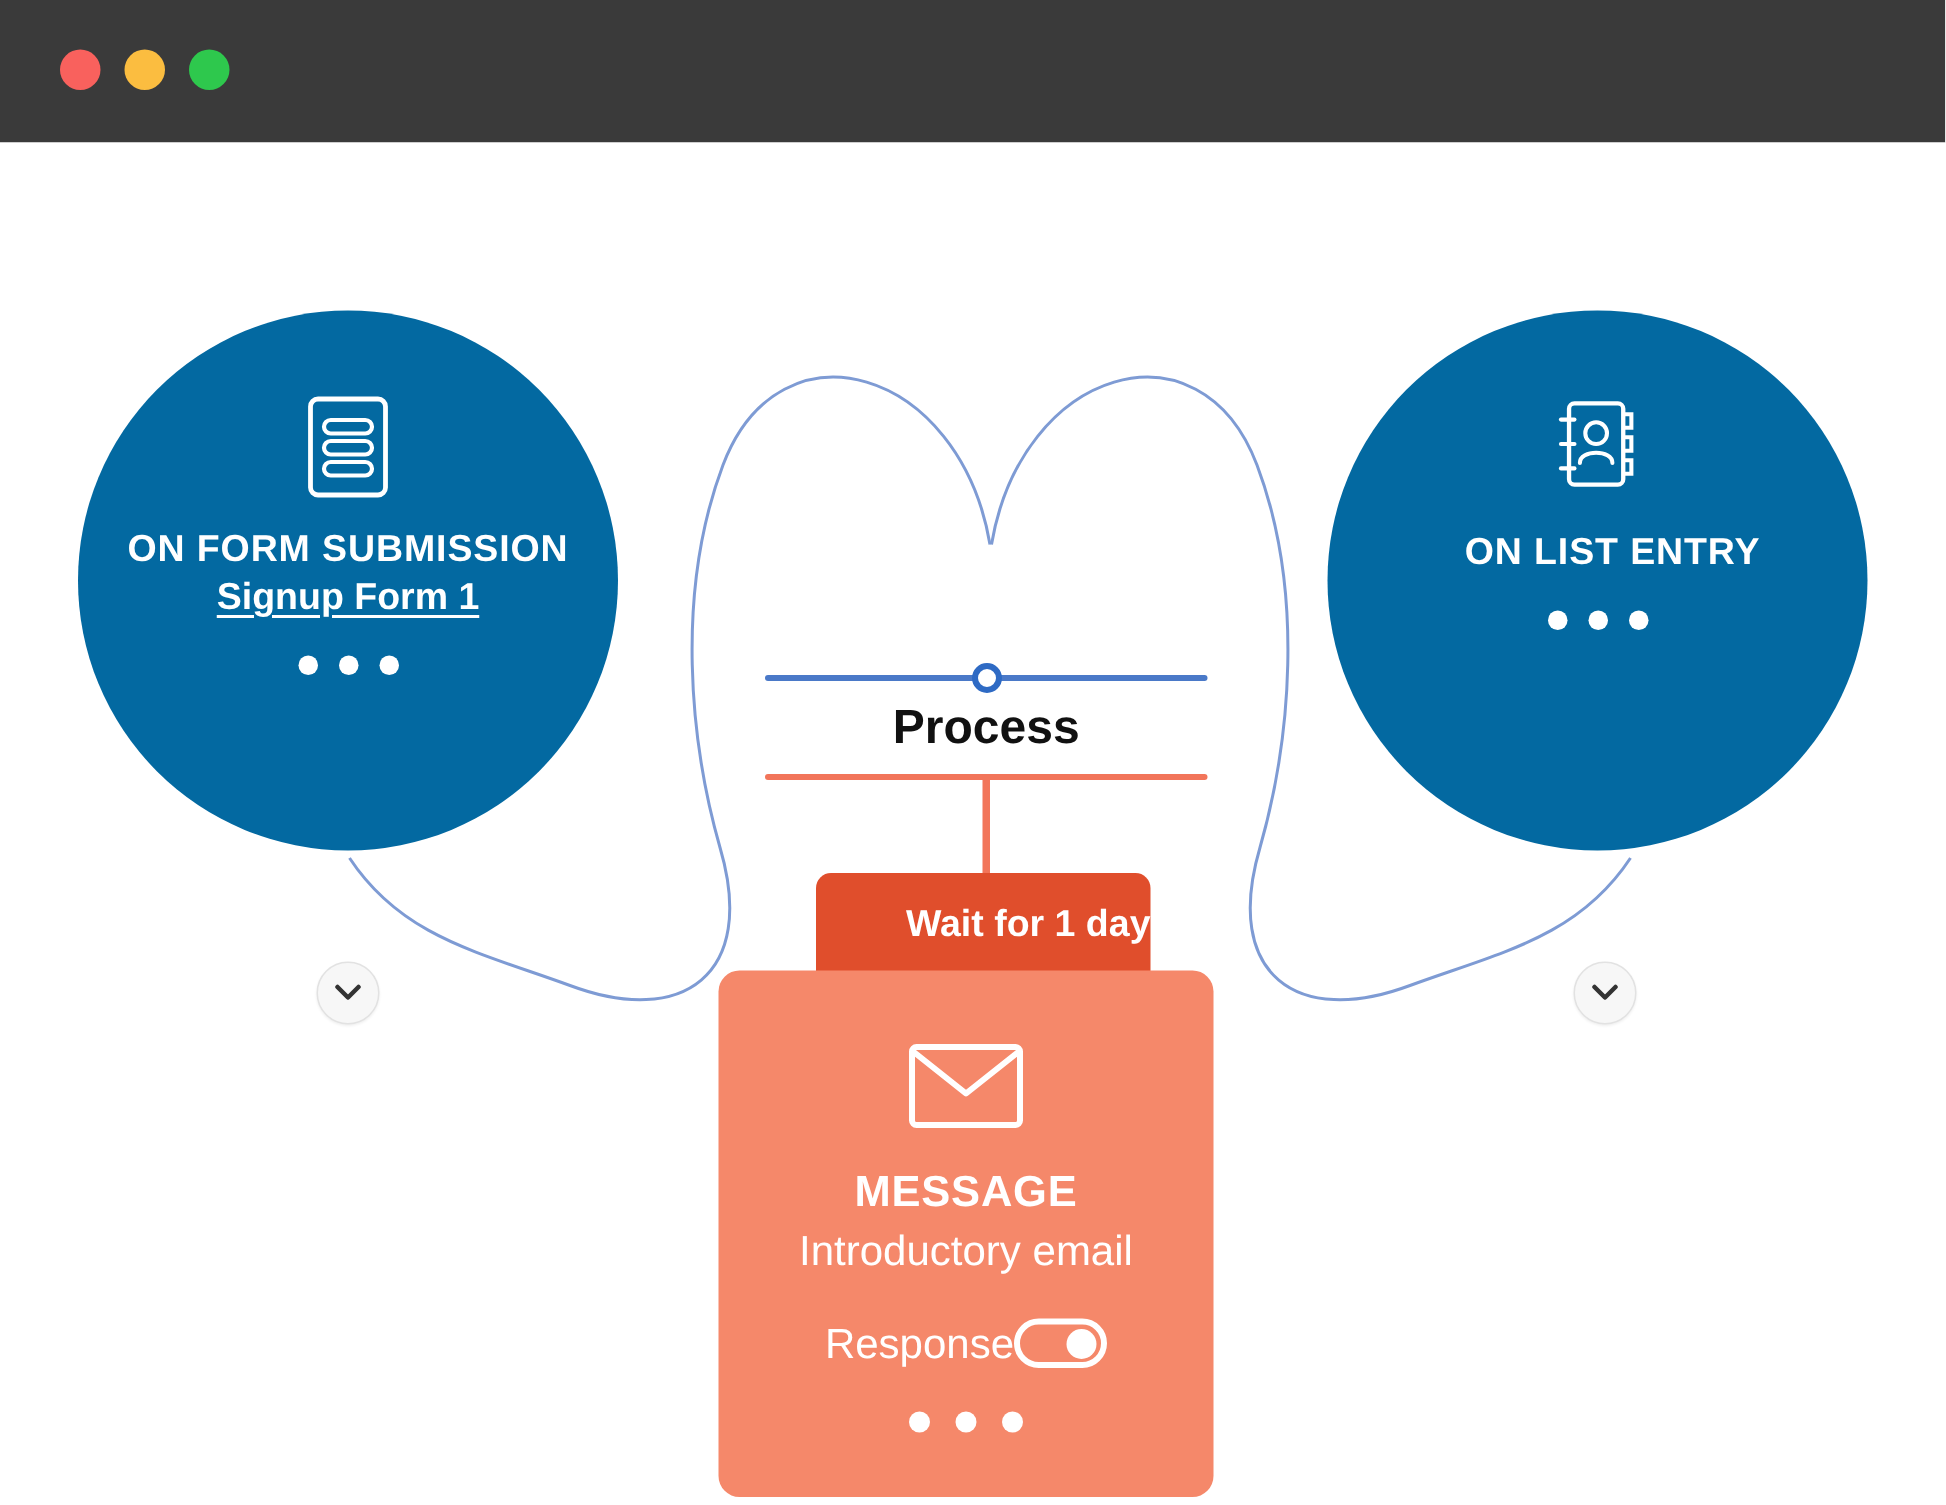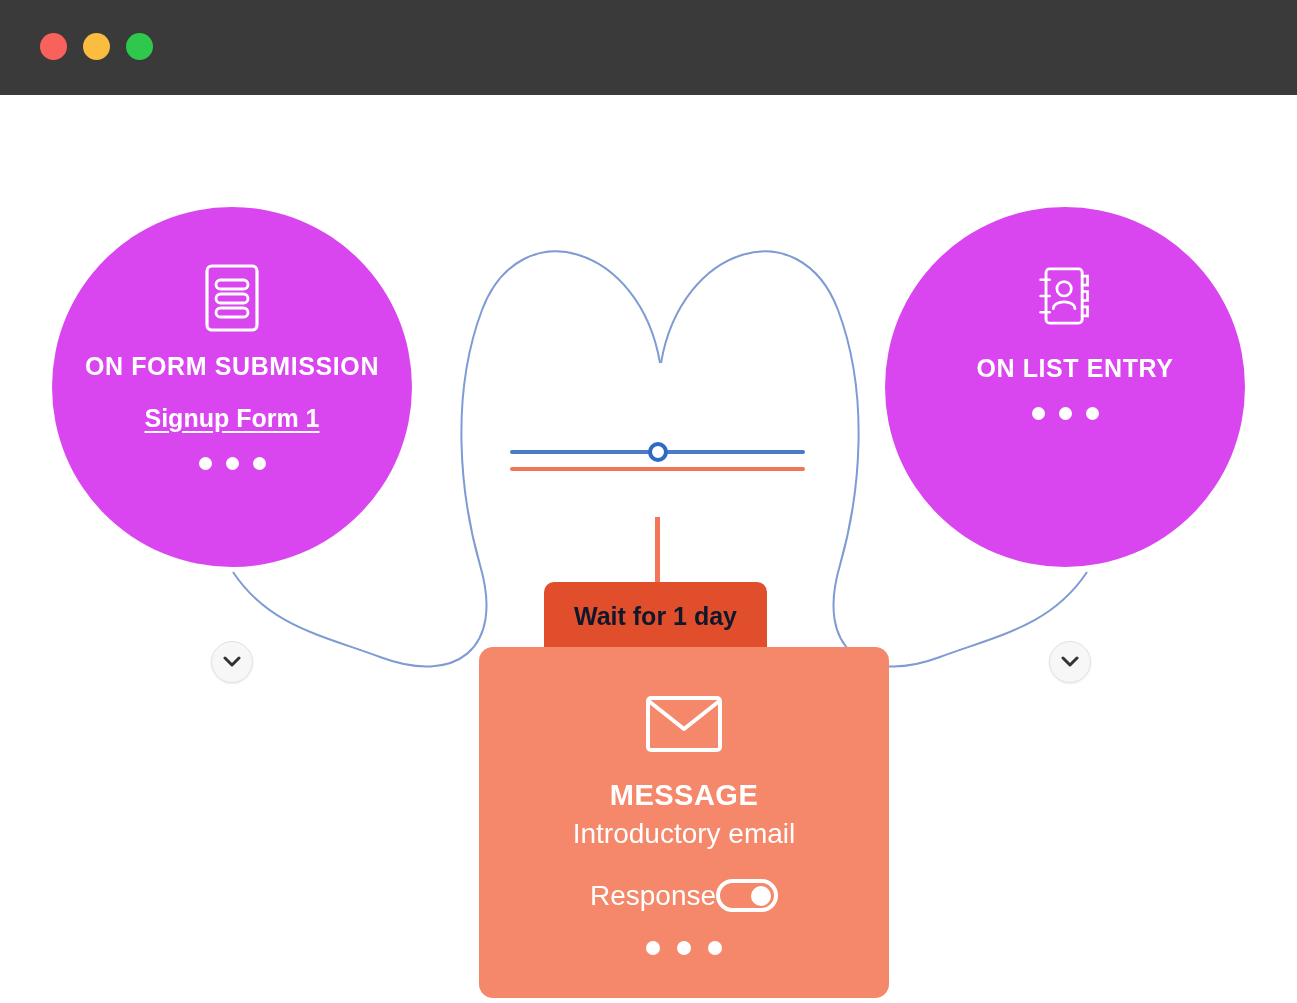--- a/index.html
+++ b/index.html
@@ -57,21 +57,21 @@
     height: 908px;
     pointer-events: none;
   }
 
   
   .circle-node {
     position: absolute;
     width: 360px;
     height: 360px;
     border-radius: 50%;
-    background: #d946ef;
+    background: #0369a1;
     display: flex;
     flex-direction: column;
     align-items: center;
     text-align: center;
     color: #ffffff;
   }
   .circle-node.left  { left: 52px;  top: 112px; }
   .circle-node.right { left: 885px; top: 112px; }
 
   .node-icon {
@@ -88,21 +88,21 @@
     margin-top: 20px;
     font-size: 25px;
     font-weight: bold;
     letter-spacing: 0.6px;
     line-height: 27px;
     color: #ffffff;
   }
   .circle-node.right .node-kicker { margin-top: 24px; margin-left: 20px; }
 
   .node-link {
-    margin-top: 24px;
+    margin-top: 4px;
     font-size: 25px;
     font-weight: bold;
     color: #ffffff;
     text-decoration: underline;
     text-underline-offset: 4px;
     cursor: pointer;
   }
   .circle-node.right .node-link { margin-top: 18px; }
 
   .dots {
@@ -189,33 +189,33 @@
   .wait-bar {
     position: absolute;
     left: 544px;
     top: 487px;
     width: 223px;
     height: 68px;
     background: #e04e2c;
     border-radius: 10px 10px 0 0;
     display: flex;
     align-items: center;
-    justify-content: center;
-    color: #0f172a;
+    justify-content: flex-end;
+    color: #ffffff;
     font-size: 25px;
     font-weight: bold;
     cursor: pointer;
   }
 
   
   .message-card {
     position: absolute;
     left: 479px;
     top: 552px;
-    width: 410px;
+    width: 330px;
     height: 351px;
     background: #f5886a;
     border-radius: 14px;
     display: flex;
     flex-direction: column;
     align-items: center;
     color: #ffffff;
     text-align: center;
   }
   .msg-icon {
@@ -351,20 +351,21 @@
     <div class="chevron-btn right">
       <svg width="18" height="12" viewBox="0 0 18 12" xmlns="http://www.w3.org/2000/svg">
         <path d="M2 2 L9 9 L16 2" fill="none" stroke="#333333" stroke-width="3" stroke-linecap="round" stroke-linejoin="round"></path>
       </svg>
     </div>
 
     <div class="process-block">
       <div class="proc-line-blue">
         <div class="proc-node-ring"></div>
       </div>
+      <div class="proc-title">Process</div>
       <div class="proc-line-orange"></div>
     </div>
 
     <div class="stem"></div>
 
     <div class="wait-bar">
       <span>Wait for 1 day</span>
     </div>
 
     <div class="message-card">

